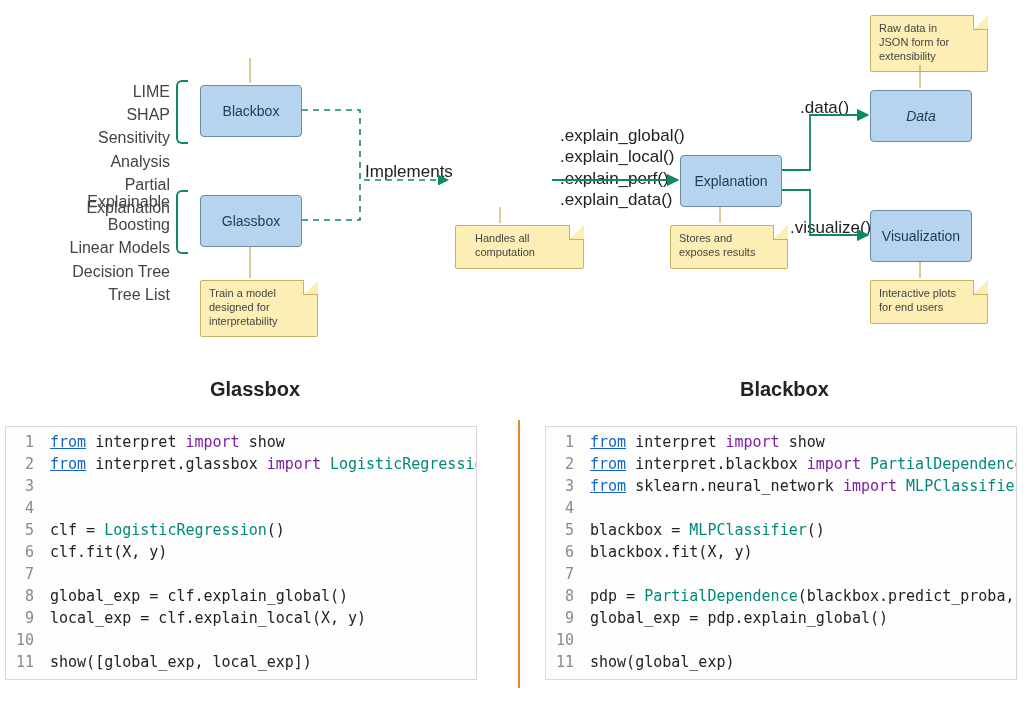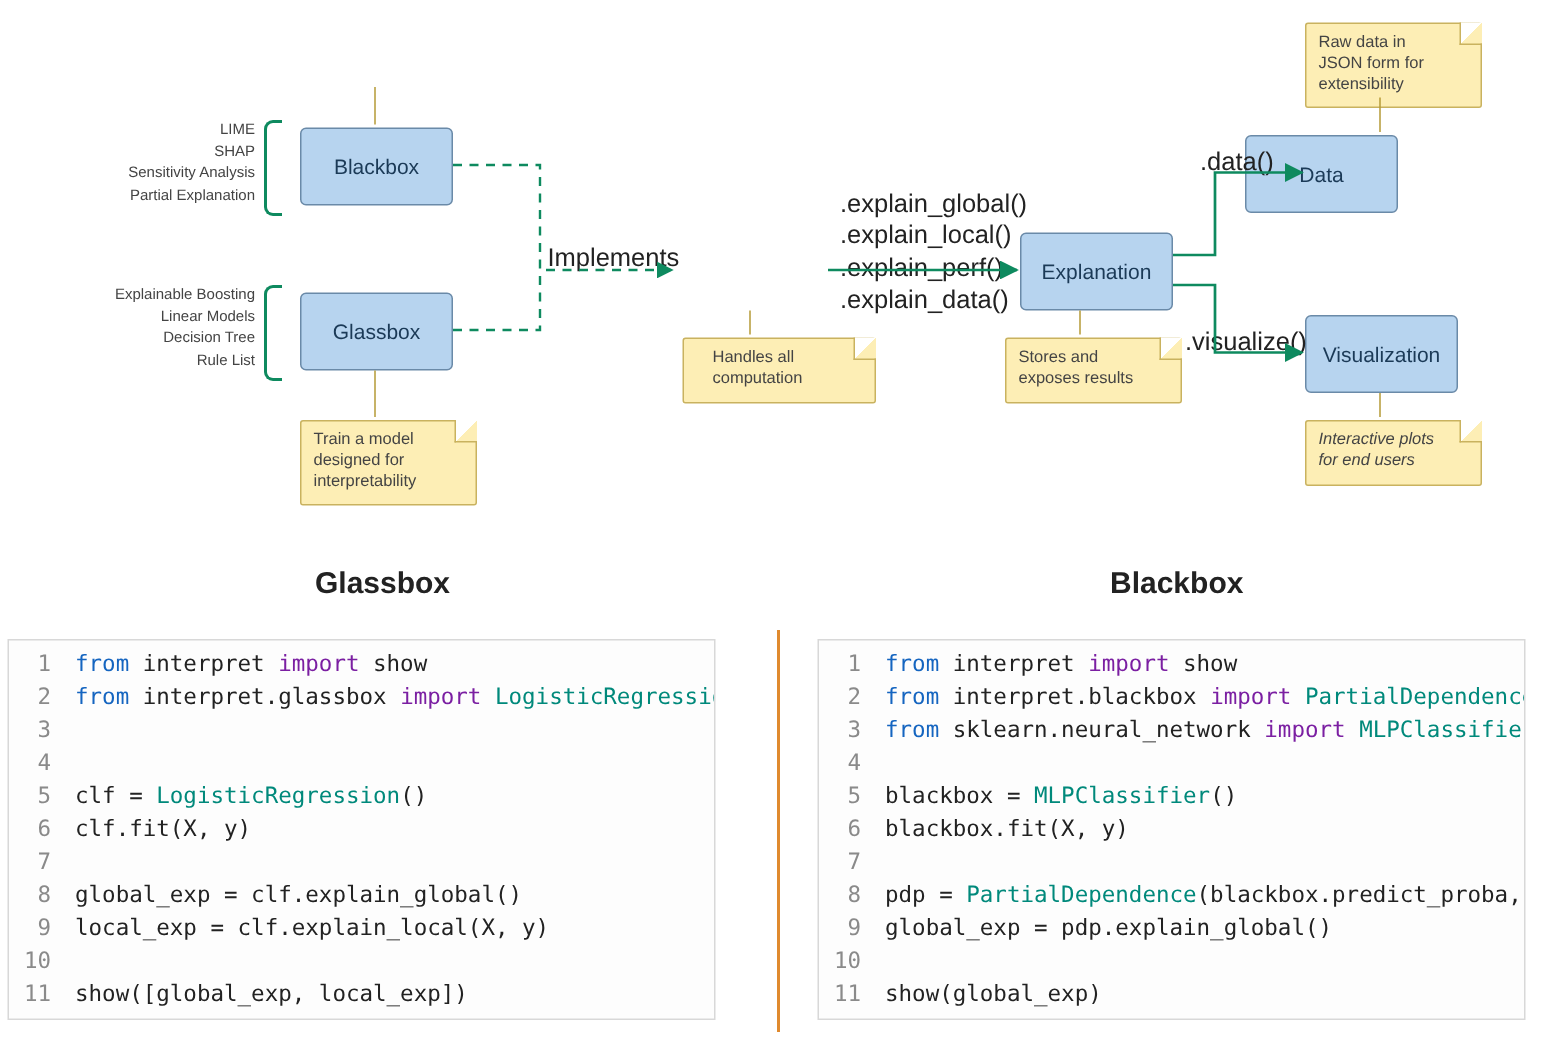--- a/index.html
+++ b/index.html
@@ -17,21 +17,21 @@
     position:absolute;min-width:100px;padding:6px 8px 8px 8px;
     background:#fdeeb5;border:1px solid #c9b25f;
     font-size:11px;line-height:1.25;color:#444;border-radius:2px;
   }
   .note::before{ 
     content:"";position:absolute;top:-1px;right:-1px;width:14px;height:14px;
     background:linear-gradient(135deg,#fff 0 50%,#fdeeb5 50% 100%);
     border-left:1px solid #c9b25f;border-bottom:1px solid #c9b25f;
   }
   .sidelist{
-    position:absolute;text-align:right;font-size:10px;line-height:1.45;color:#444;
+    position:absolute;text-align:right;font-size:16px;line-height:1.45;color:#444;
   }
   .brace{
     position:absolute;width:10px;border:2px solid #0e8a5f;border-right:none;
     border-radius:6px 0 0 6px;
   }
   .edge-label{position:absolute;font-size:17px;color:#222;}
 
   
   svg.arrows{position:absolute;left:0;top:0;width:1030px;height:370px;pointer-events:none;}
 
@@ -45,21 +45,21 @@
     font-family:Consolas,Menlo,monospace;font-size:15px;line-height:22px;color:#222;
     overflow:hidden;
   }
   .codebox .gutter{
     position:absolute;left:0;top:4px;width:34px;text-align:right;color:#8a8a8a;
     white-space:pre;padding-right:6px;box-sizing:border-box;
   }
   .codebox .src{
     position:absolute;left:44px;top:4px;right:6px;white-space:pre;color:#222;
   }
-  .tok-kw{color:#1565c0;}
+  .tok-kw{color:#1565c0;text-decoration:underline;}
   .tok-mod{color:#7b1fa2;}
   .tok-cls{color:#00897b;}
 </style>
 </head>
 <body>
 
 <div class="page">
 
   <div class="diagram">
 
@@ -68,35 +68,35 @@
       <span>SHAP</span><br>
       <span>Sensitivity Analysis</span><br>
       <span>Partial Explanation</span>
     </div>
     <div class="brace" style="left:176px;top:80px;height:60px;"></div>
 
     <div class="sidelist" style="left:50px;top:190px;width:120px;">
       <span>Explainable Boosting</span><br>
       <span>Linear Models</span><br>
       <span>Decision Tree</span><br>
-      <span>Rule List</span>
+      <span>Tree List</span>
     </div>
     <div class="brace" style="left:176px;top:190px;height:60px;"></div>
 
     <div class="box" style="left:200px;top:85px;">Blackbox</div>
     <div class="box" style="left:200px;top:195px;">Glassbox</div>
     <div class="box" style="left:680px;top:155px;">Explanation</div>
-    <div class="box" style="left:830px;top:90px;">Data</div>
+    <div class="box" style="left:870px;top:90px;font-style:italic;">Data</div>
     <div class="box" style="left:870px;top:210px;">Visualization</div>
 
     <div class="note" style="left:200px;top:280px;">Train a model<br>designed for<br>interpretability</div>
     <div class="note" style="left:455px;top:225px;padding-left:19px;">Handles all<br>computation</div>
     <div class="note" style="left:670px;top:225px;">Stores and<br>exposes results</div>
     <div class="note" style="left:870px;top:15px;">Raw data in<br>JSON form for<br>extensibility</div>
-    <div class="note" style="left:870px;top:280px;font-style:italic;">Interactive plots<br>for end users</div>
+    <div class="note" style="left:870px;top:280px;">Interactive plots<br>for end users</div>
 
     <div class="edge-label" style="left:365px;top:162px;">Implements</div>
     <div class="edge-label" style="left:560px;top:125px;white-space:pre;line-height:1.25;">.explain_global()<br>.explain_local()<br>.explain_perf()<br>.explain_data()</div>
     <div class="edge-label" style="left:800px;top:98px;">.data()</div>
     <div class="edge-label" style="left:790px;top:218px;">.visualize()</div>
 
     <svg class="arrows">
       <defs>
         <marker id="arr" viewBox="0 0 10 10" refX="9" refY="5" markerWidth="7" markerHeight="7" orient="auto-start-reverse">
           <path d="M0,0 L10,5 L0,10 z" fill="#0e8a5f"></path>

